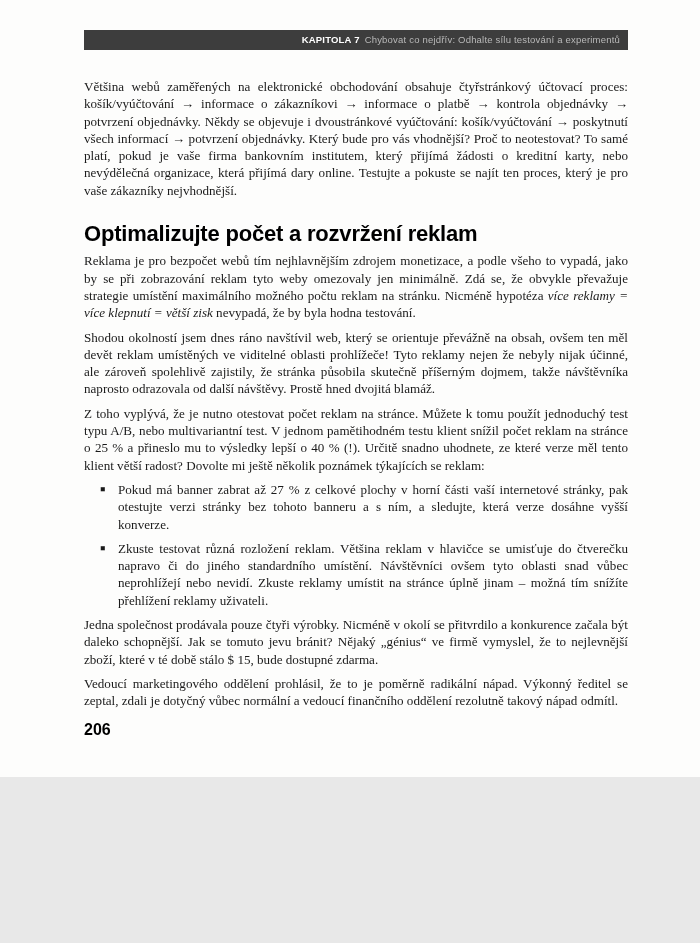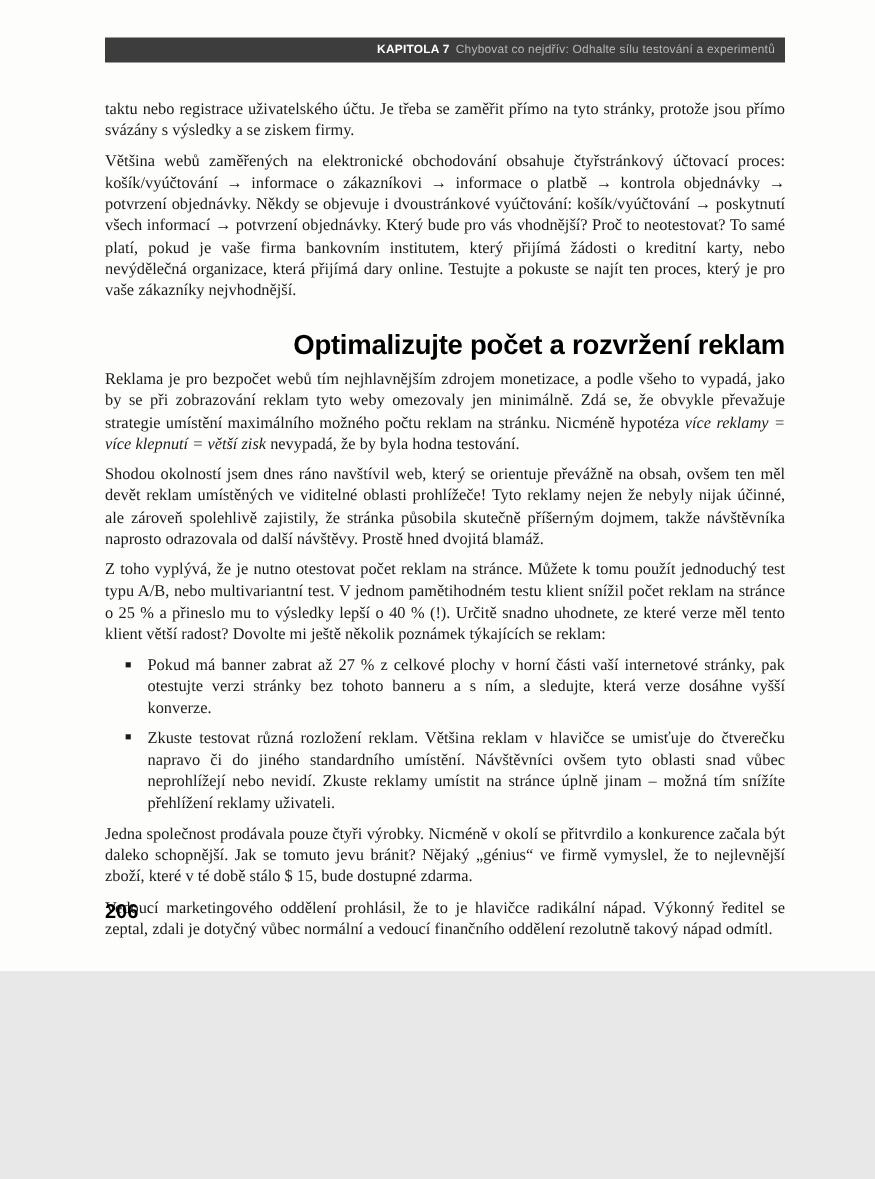--- a/index.html
+++ b/index.html
@@ -33,21 +33,21 @@
     text-align: justify;
   }
   .body-text p { margin: 0 0 7px 0; }
   h1.section-heading {
     font-family: "Liberation Sans", sans-serif;
     font-size: 22px;
     font-weight: bold;
     color: #000000;
     letter-spacing: -0.2px;
     margin: 26px 0 10px 0;
-    text-align: right;
+    text-align: left;
   }
   .bullet-item {
     display: flex;
     margin: 0 0 7px 16px;
   }
   .bullet-marker {
     flex: 0 0 18px;
     font-size: 8.5px;
     line-height: 17.3px;
     color: #1a1a1a;
@@ -68,39 +68,38 @@
 <body>
 
 <div class="page">
 
   <div class="chapter-bar">
     <span class="chapter-label">KAPITOLA 7</span><span class="chapter-title">Chybovat co nejdřív: Odhalte sílu testování a experimentů</span>
   </div>
 
   <div class="body-text">
 
-    <p>taktu nebo registrace uživatelského účtu. Je třeba se zaměřit přímo na tyto stránky, protože jsou přímo svázány s výsledky a se ziskem firmy.</p>
     <p>Většina webů zaměřených na elektronické obchodování obsahuje čtyřstránkový účtovací proces: košík/vyúčtování → informace o zákazníkovi → informace o platbě → kontrola objednávky → potvrzení objednávky. Někdy se objevuje i dvoustránkové vyúčtování: košík/vyúčtování → poskytnutí všech informací → potvrzení objednávky. Který bude pro vás vhodnější? Proč to neotestovat? To samé platí, pokud je vaše firma bankovním institutem, který přijímá žádosti o kreditní karty, nebo nevýdělečná organizace, která přijímá dary online. Testujte a pokuste se najít ten proces, který je pro vaše zákazníky nejvhodnější.</p>
 
     <h1 class="section-heading">Optimalizujte počet a rozvržení reklam</h1>
 
     <p><span>Reklama je pro bezpočet webů tím nejhlavnějším zdrojem monetizace, a podle všeho to vypadá, jako by se při zobrazování reklam tyto weby omezovaly jen minimálně. Zdá se, že obvykle převažuje strategie umístění maximálního možného počtu reklam na stránku. Nicméně hypotéza </span><span class="emph">více reklamy = více klepnutí = větší zisk</span><span> nevypadá, že by byla hodna testování.</span></p>
     <p>Shodou okolností jsem dnes ráno navštívil web, který se orientuje převážně na obsah, ovšem ten měl devět reklam umístěných ve viditelné oblasti prohlížeče! Tyto reklamy nejen že nebyly nijak účinné, ale zároveň spolehlivě zajistily, že stránka působila skutečně příšerným dojmem, takže návštěvníka naprosto odrazovala od další návštěvy. Prostě hned dvojitá blamáž.</p>
     <p>Z toho vyplývá, že je nutno otestovat počet reklam na stránce. Můžete k tomu použít jednoduchý test typu A/B, nebo multivariantní test. V jednom pamětihodném testu klient snížil počet reklam na stránce o 25 % a přineslo mu to výsledky lepší o 40 % (!). Určitě snadno uhodnete, ze které verze měl tento klient větší radost? Dovolte mi ještě několik poznámek týkajících se reklam:</p>
 
     <div class="bullet-item">
       <span class="bullet-marker">■</span>
       <span class="bullet-text">Pokud má banner zabrat až 27 % z celkové plochy v horní části vaší internetové stránky, pak otestujte verzi stránky bez tohoto banneru a s ním, a sledujte, která verze dosáhne vyšší konverze.</span>
     </div>
     <div class="bullet-item">
       <span class="bullet-marker">■</span>
       <span class="bullet-text">Zkuste testovat různá rozložení reklam. Většina reklam v hlavičce se umisťuje do čtverečku napravo či do jiného standardního umístění. Návštěvníci ovšem tyto oblasti snad vůbec neprohlížejí nebo nevidí. Zkuste reklamy umístit na stránce úplně jinam – možná tím snížíte přehlížení reklamy uživateli.</span>
     </div>
 
 
     <p>Jedna společnost prodávala pouze čtyři výrobky. Nicméně v okolí se přitvrdilo a konkurence začala být daleko schopnější. Jak se tomuto jevu bránit? Nějaký „génius“ ve firmě vymyslel, že to nejlevnější zboží, které v té době stálo $ 15, bude dostupné zdarma.</p>
-    <p>Vedoucí marketingového oddělení prohlásil, že to je hlavičce radikální nápad. Výkonný ředitel se zeptal, zdali je dotyčný vůbec normální a vedoucí finančního oddělení rezolutně takový nápad odmítl.</p>
+    <p>Vedoucí marketingového oddělení prohlásil, že to je poměrně radikální nápad. Výkonný ředitel se zeptal, zdali je dotyčný vůbec normální a vedoucí finančního oddělení rezolutně takový nápad odmítl.</p>
 
   </div>
 
   <div class="page-number">206</div>
 
 </div>
 
 </body></html>

